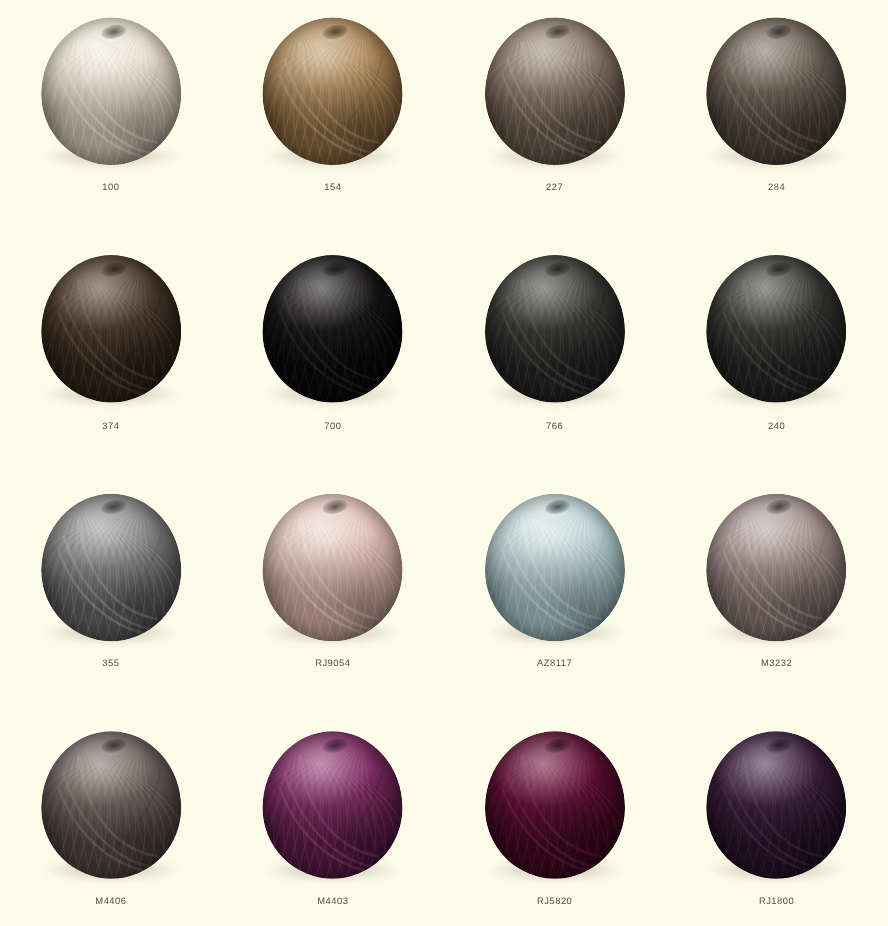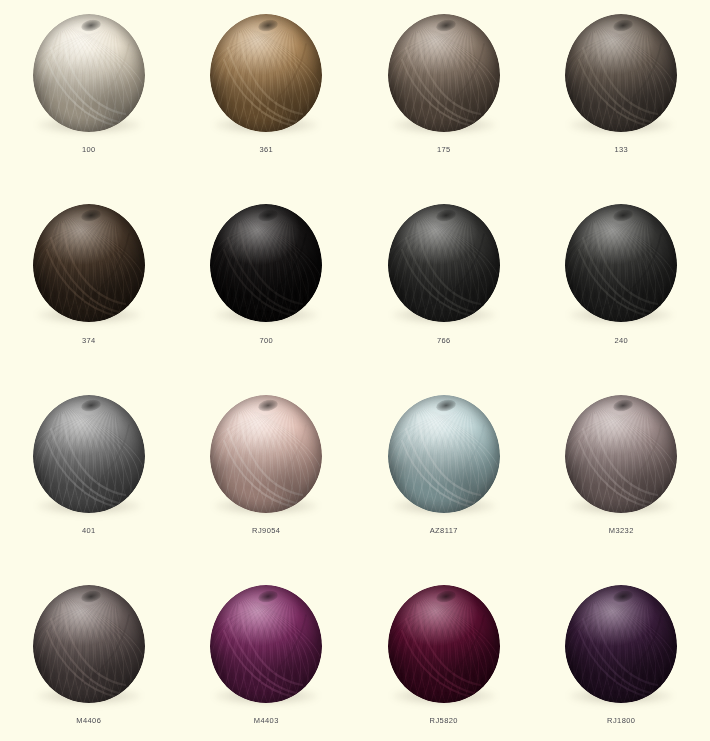--- a/index.html
+++ b/index.html
@@ -300,21 +300,21 @@
               <path d="M14,46 C28,84 56,106 84,112" fill="none" stroke="#d5b88e" stroke-width="2.1" stroke-opacity="0.42" stroke-linecap="round"></path>
               <path d="M30,20 C34,62 58,94 92,100" fill="none" stroke="#d5b88e" stroke-width="2.1" stroke-opacity="0.42" stroke-linecap="round"></path>
               <path d="M96,30 C88,70 62,98 28,106" fill="none" stroke="#7a5a34" stroke-width="1.6" stroke-opacity="0.3" stroke-linecap="round"></path>
             </g>
           </svg>
           <div class="ball-light"></div>
           <div class="ball-navel"></div>
           <div class="ball-edge"></div>
         </div>
       </div>
-      <div class="swatch-label">361</div>
+      <div class="swatch-label">154</div>
     </div>
     <div class="swatch-cell">
       <div class="ball-stage">
         <div class="ball-shadow"></div>
         <div class="ball">
           <div class="ball-base" style="background: radial-gradient(62% 52% at 40% 26%, rgb(168, 151, 135) 0%, rgb(140, 123, 108) 58%, rgb(96, 82, 70) 100%);"></div>
           <svg class="ball-svg" viewBox="0 0 112 118" preserveAspectRatio="none">
             <defs>
               <clipPath id="ballclip2">
                 <ellipse cx="56" cy="59" rx="56" ry="59"></ellipse>
@@ -383,21 +383,21 @@
               <path d="M14,46 C28,84 56,106 84,112" fill="none" stroke="#b7a795" stroke-width="2.1" stroke-opacity="0.42" stroke-linecap="round"></path>
               <path d="M30,20 C34,62 58,94 92,100" fill="none" stroke="#b7a795" stroke-width="2.1" stroke-opacity="0.42" stroke-linecap="round"></path>
               <path d="M96,30 C88,70 62,98 28,106" fill="none" stroke="#5d5045" stroke-width="1.6" stroke-opacity="0.3" stroke-linecap="round"></path>
             </g>
           </svg>
           <div class="ball-light"></div>
           <div class="ball-navel"></div>
           <div class="ball-edge"></div>
         </div>
       </div>
-      <div class="swatch-label">175</div>
+      <div class="swatch-label">227</div>
     </div>
     <div class="swatch-cell">
       <div class="ball-stage">
         <div class="ball-shadow"></div>
         <div class="ball">
           <div class="ball-base" style="background: radial-gradient(62% 52% at 40% 26%, rgb(137, 125, 112) 0%, rgb(110, 98, 87) 58%, rgb(72, 64, 58) 100%);"></div>
           <svg class="ball-svg" viewBox="0 0 112 118" preserveAspectRatio="none">
             <defs>
               <clipPath id="ballclip3">
                 <ellipse cx="56" cy="59" rx="56" ry="59"></ellipse>
@@ -466,21 +466,21 @@
               <path d="M14,46 C28,84 56,106 84,112" fill="none" stroke="#968a7c" stroke-width="2.1" stroke-opacity="0.42" stroke-linecap="round"></path>
               <path d="M30,20 C34,62 58,94 92,100" fill="none" stroke="#968a7c" stroke-width="2.1" stroke-opacity="0.42" stroke-linecap="round"></path>
               <path d="M96,30 C88,70 62,98 28,106" fill="none" stroke="#463e37" stroke-width="1.6" stroke-opacity="0.3" stroke-linecap="round"></path>
             </g>
           </svg>
           <div class="ball-light"></div>
           <div class="ball-navel"></div>
           <div class="ball-edge"></div>
         </div>
       </div>
-      <div class="swatch-label">133</div>
+      <div class="swatch-label">284</div>
     </div>
     <div class="swatch-cell">
       <div class="ball-stage">
         <div class="ball-shadow"></div>
         <div class="ball">
           <div class="ball-base" style="background: radial-gradient(62% 52% at 40% 26%, rgb(100, 80, 61) 0%, rgb(74, 58, 44) 58%, rgb(45, 35, 26) 100%);"></div>
           <svg class="ball-svg" viewBox="0 0 112 118" preserveAspectRatio="none">
             <defs>
               <clipPath id="ballclip4">
                 <ellipse cx="56" cy="59" rx="56" ry="59"></ellipse>
@@ -881,21 +881,21 @@
               <path d="M14,46 C28,84 56,106 84,112" fill="none" stroke="#b5b5b4" stroke-width="2.1" stroke-opacity="0.42" stroke-linecap="round"></path>
               <path d="M30,20 C34,62 58,94 92,100" fill="none" stroke="#b5b5b4" stroke-width="2.1" stroke-opacity="0.42" stroke-linecap="round"></path>
               <path d="M96,30 C88,70 62,98 28,106" fill="none" stroke="#5a5a5a" stroke-width="1.6" stroke-opacity="0.3" stroke-linecap="round"></path>
             </g>
           </svg>
           <div class="ball-light"></div>
           <div class="ball-navel"></div>
           <div class="ball-edge"></div>
         </div>
       </div>
-      <div class="swatch-label">401</div>
+      <div class="swatch-label">355</div>
     </div>
     <div class="swatch-cell">
       <div class="ball-stage">
         <div class="ball-shadow"></div>
         <div class="ball">
           <div class="ball-base" style="background: radial-gradient(62% 52% at 40% 26%, rgb(242, 220, 212) 0%, rgb(227, 194, 184) 58%, rgb(189, 154, 144) 100%);"></div>
           <svg class="ball-svg" viewBox="0 0 112 118" preserveAspectRatio="none">
             <defs>
               <clipPath id="ballclip9">
                 <ellipse cx="56" cy="59" rx="56" ry="59"></ellipse>

